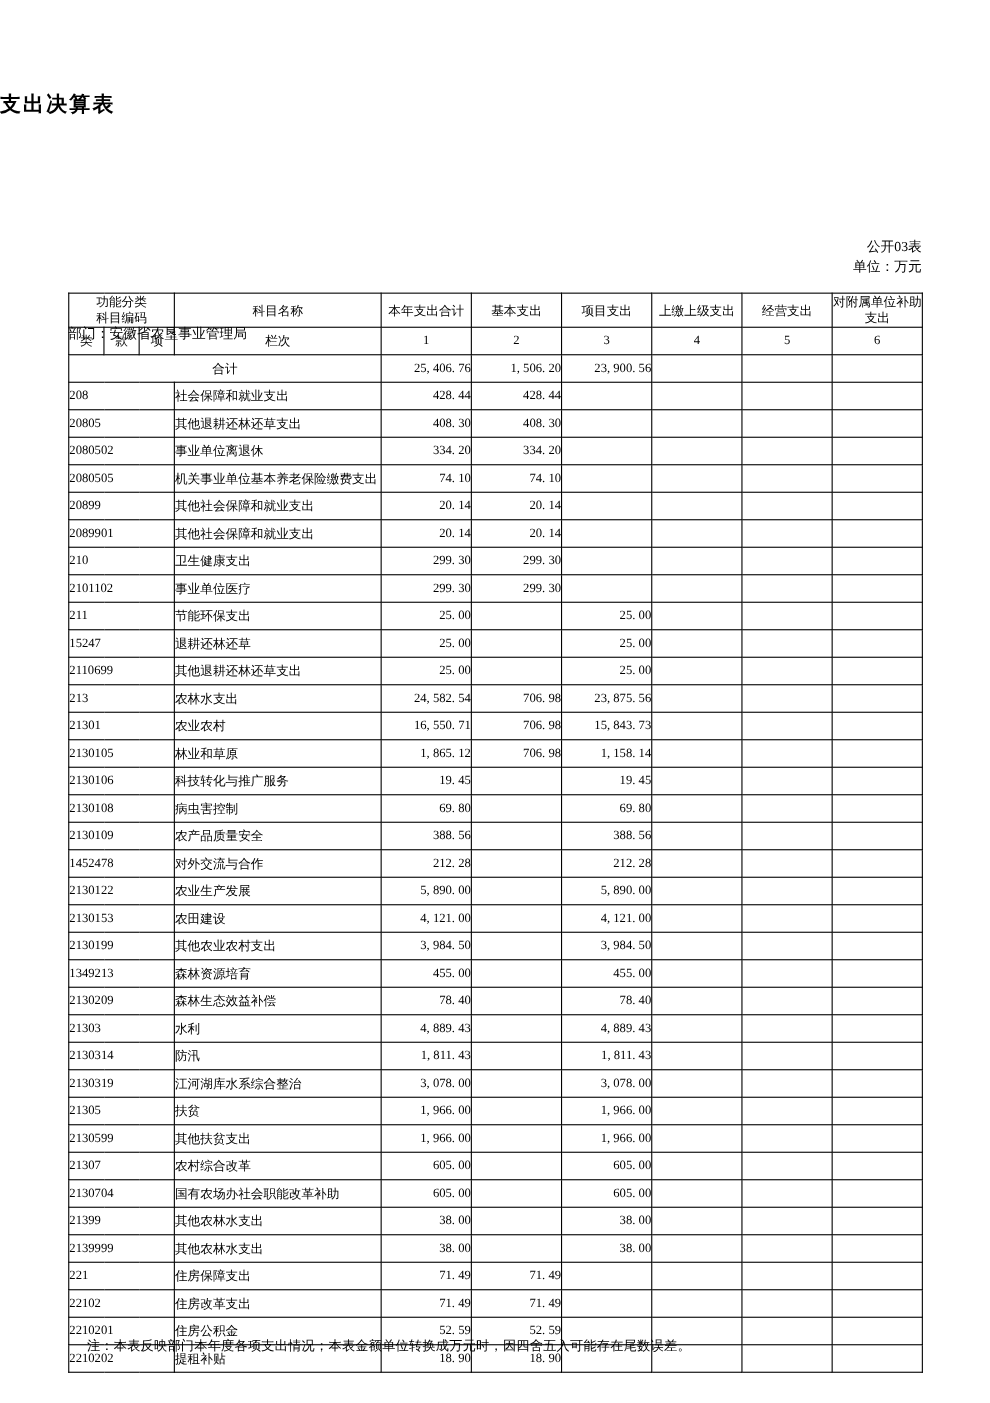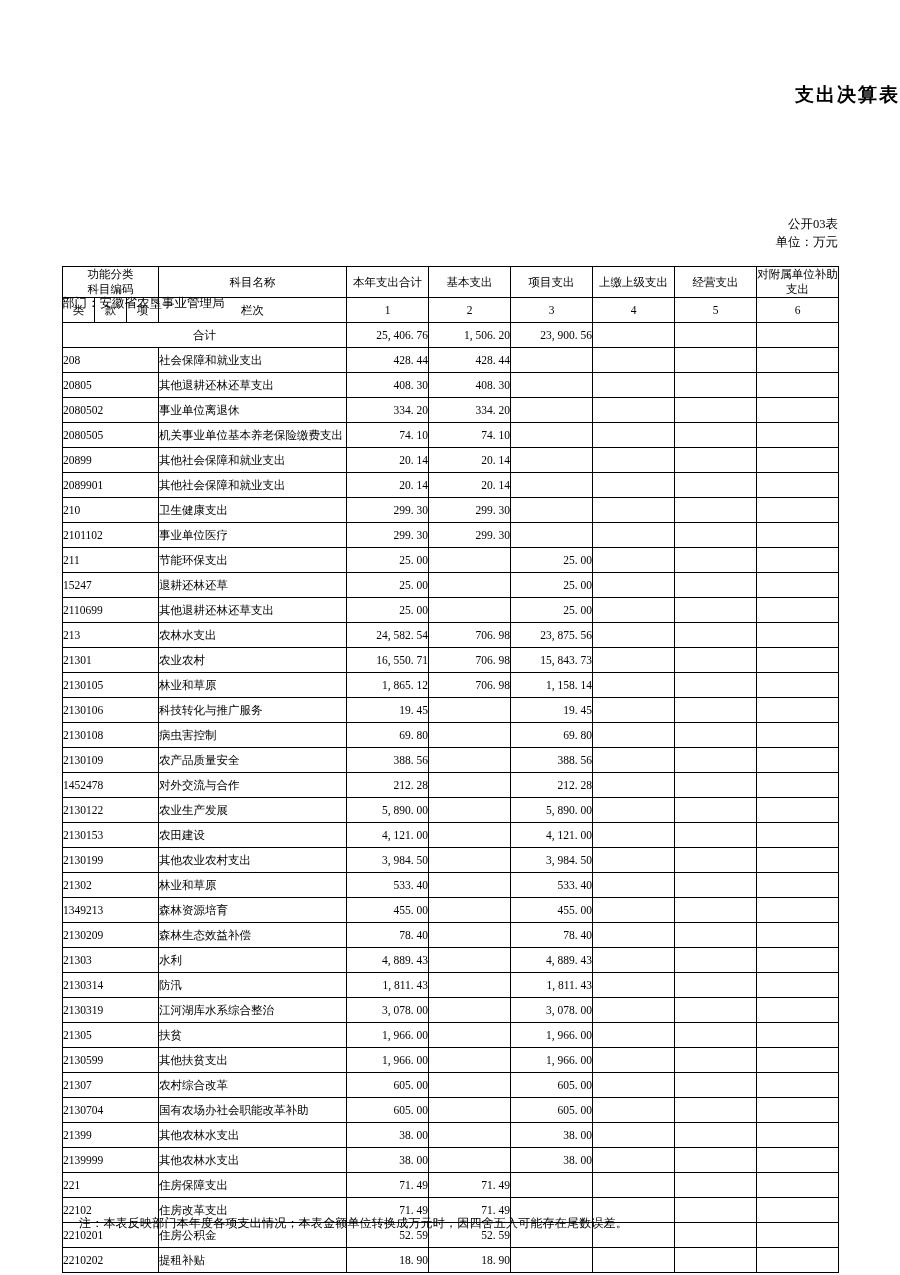--- a/index.html
+++ b/index.html
@@ -15,21 +15,21 @@
     position: relative;
   }
   .page {
     position: relative;
     width: 900px;
     height: 1275px;
     box-sizing: border-box;
     padding: 0;
   }
   .doc-title {
-    text-align: right;
+    text-align: left;
     font-size: 19px;
     font-weight: bold;
     letter-spacing: 2px;
     margin-top: 82px;
   }
   .sub-right {
     position: absolute;
     right: 62px;
     text-align: right;
     font-size: 12.5px;
@@ -365,30 +365,20 @@
           <td colspan="3" class="code-cell">2130199</td>
           <td class="name-cell lvl3">其他农业农村支出</td>
           <td class="num">3, 984. 50</td>
           <td class="num"></td>
           <td class="num">3, 984. 50</td>
           <td class="num"></td>
           <td class="num"></td>
           <td class="num"></td>
         </tr>
         <tr>
-          <td colspan="3" class="code-cell">21302</td>
-          <td class="name-cell lvl2">林业和草原</td>
-          <td class="num">533. 40</td>
-          <td class="num"></td>
-          <td class="num">533. 40</td>
-          <td class="num"></td>
-          <td class="num"></td>
-          <td class="num"></td>
-        </tr>
-        <tr>
           <td colspan="3" class="code-cell">1349213</td>
           <td class="name-cell lvl3">森林资源培育</td>
           <td class="num">455. 00</td>
           <td class="num"></td>
           <td class="num">455. 00</td>
           <td class="num"></td>
           <td class="num"></td>
           <td class="num"></td>
         </tr>
         <tr>

